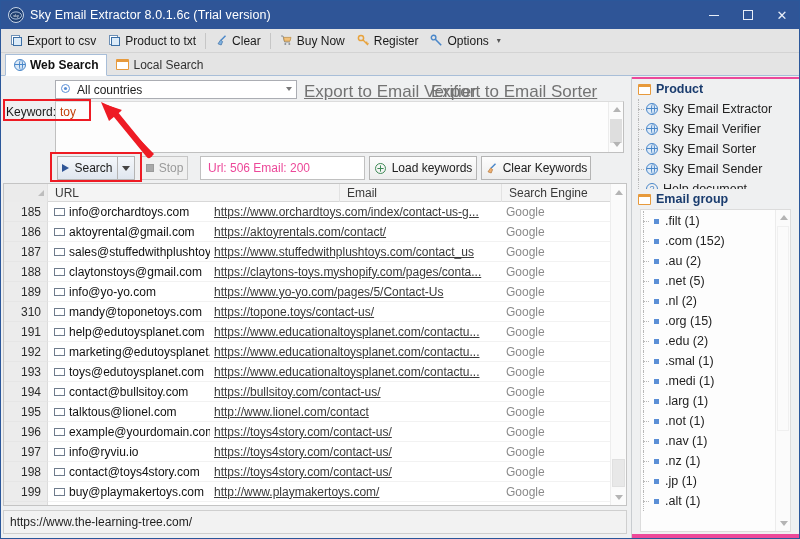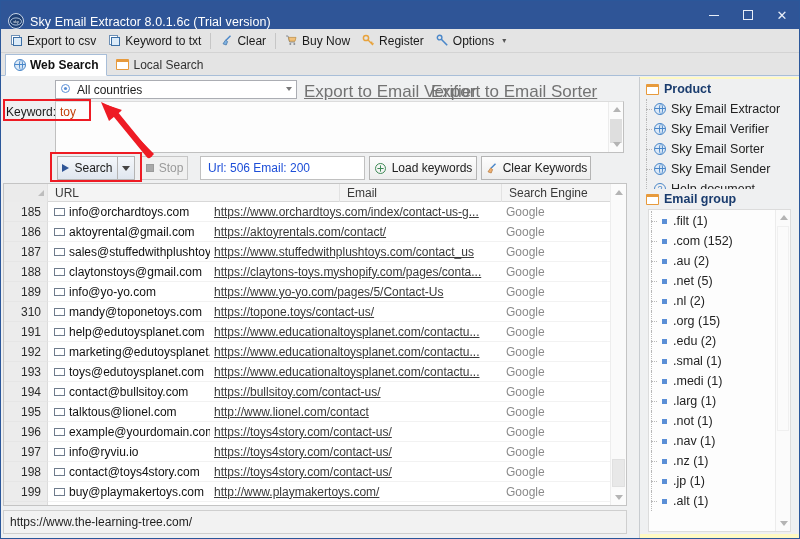--- a/index.html
+++ b/index.html
@@ -18,21 +18,21 @@
     background: #eff0f1;
     border: 1px solid #2b579a;
     overflow: hidden;
   }
 
   
   .titlebar {
     height: 28px;
     background: #2f5597;
     display: flex;
-    align-items: flex-end;
+    align-items: center;
     color: #ffffff;
     position: relative;
   }
   .title-logo {
     width: 16px; height: 16px;
     margin: 0 6px 0 7px;
     border-radius: 50%;
     background: #1d3f74;
     border: 1px solid #c9d6e8;
     display: flex; align-items: center; justify-content: center;
@@ -119,25 +119,24 @@
     background: #eff0f1;
   }
   .left {
     width: 630px;
     position: relative;
     display: flex; flex-direction: column;
     background: #eff0f1;
   }
   .right {
     flex: 1;
-    background: #fef9c3;
+    background: #ec4899;
     border-left: 1px solid #c8ccd0;
     position: relative;
     overflow: hidden;
-    margin-left: 8px;
   }
 
   
   .searchpanel {
     position: relative;
     height: 104px;
     background: #eff0f1;
   }
   .combo {
     position: absolute;
@@ -228,21 +227,21 @@
   }
   .btn.disabled { color: #9a9a9a; background:#f0f0f0; border-color:#c6c6c6; }
 
   #btn-search { left: 56px; top: 1px; width: 60px; background: linear-gradient(#f4f7fb,#dfe6ef); border-right:none; }
   #btn-search-drop { left: 116px; top: 1px; width: 18px; background: linear-gradient(#f4f7fb,#dfe6ef); }
   #btn-stop { left: 140px; top: 1px; width: 47px; align-items: center; }
   #urlinfo {
     position: absolute; left: 199px; top: 1px; width: 165px; height: 24px;
     background: #ffffff; border: 1px solid #c0c0c0;
     display: flex; align-items: center; padding-left: 7px;
-    color: #1d4ed8; font-size: 12px; font-weight: normal;
+    color: #ec4899; font-size: 12px; font-weight: normal;
   }
   #btn-load { left: 368px; top: 1px; width: 108px; }
   #btn-clearkw { left: 480px; top: 1px; width: 110px; }
 
   .play-tri { width:0;height:0;border-top:4px solid transparent;border-bottom:4px solid transparent;border-left:7px solid #2f5597; }
   .stop-sq { width:8px;height:8px;background:#a8a8a8;border:1px solid #9a9a9a; }
   .drop-tri { width:0;height:0;border-left:4px solid transparent;border-right:4px solid transparent;border-top:5px solid #444; }
 
   
   .tablewrap {
@@ -433,21 +432,21 @@
       </span>
       <span>Export to csv</span>
     </div>
     <div class="tb-item">
       <span class="ico">
         <svg width="13" height="13" viewBox="0 0 13 13">
             <rect x="1.5" y="1.5" width="8" height="9" fill="#fff" stroke="#6d8fb5"></rect>
             <rect x="3.5" y="3.5" width="8" height="8" fill="#dcebf8" stroke="#3c6fa5"></rect>
           </svg>
       </span>
-      <span>Keyword to txt</span>
+      <span>Product to txt</span>
     </div>
     <div class="tb-sep"></div>
     <div class="tb-item">
       <span class="ico">
         <svg width="13" height="13" viewBox="0 0 13 13">
             <path d="M10.5 1.8 L6 6.3" stroke="#4a87c9" stroke-width="1.4" fill="none"></path>
             <path d="M5.6 6 L3 9.8 L6.2 11 L7.6 7.6 Z" fill="#7fb2e0" stroke="#3c6fa5" stroke-width=".7"></path>
           </svg>
       </span>
       <span>Clear</span>

